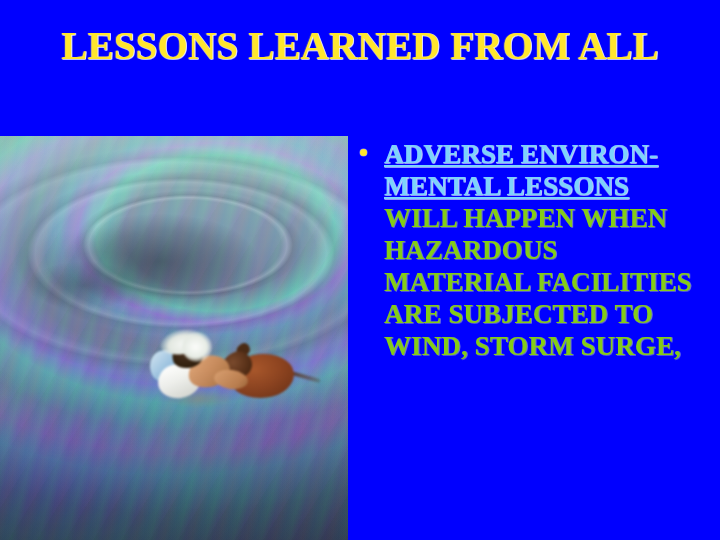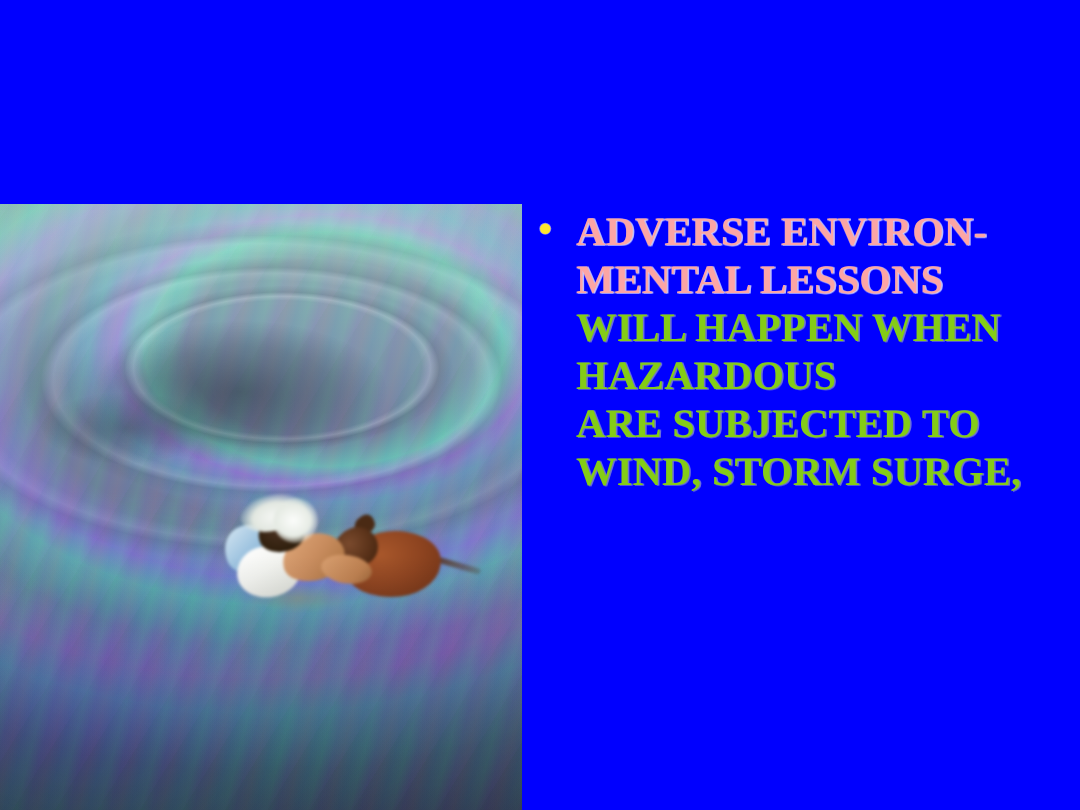--- a/index.html
+++ b/index.html
@@ -264,39 +264,41 @@
     font-size: 27px;
     font-weight: bold;
     line-height: 32px;
     letter-spacing: 0.1px;
   }
   .bl {
     display: block;
     white-space: nowrap;
   }
   .bl.hi {
-    color: #fca5a5;
+    color: #7dd3fc;
     text-shadow:
        1px 0px 0px rgba(255,255,255,0.55),
        1px 1px 0px rgba(255,255,255,0.40),
        0px 1px 0px rgba(255,255,255,0.30);
+    text-decoration: underline;
   }
   .bl.plain {
     color: #84cc16;
     text-shadow:
        1px 1px 0px rgba(140,150,190,0.55),
        1px 0px 0px rgba(200,205,230,0.35);
   }
 </style>
 </head>
 <body>
 
 <div class="slide">
 
   <div class="title-block">
+    <span class="title-line">LESSONS LEARNED FROM ALL</span>
   </div>
 
   <div class="photo">
     <div class="photo-layer layer-base"></div>
     <div class="photo-layer layer-sheen"></div>
     <div class="photo-layer layer-streak"></div>
     <div class="photo-layer layer-ripple"></div>
     <div class="photo-layer layer-dark"></div>
 
     <div class="subject subject-blur">
@@ -318,19 +320,20 @@
   </div>
 
   <div class="body-block">
     <div class="bullet-row">
       <div class="bullet-dot"><span></span></div>
       <div class="bullet-text">
         <span class="bl hi">ADVERSE  ENVIRON-</span>
         <span class="bl hi">MENTAL LESSONS</span>
         <span class="bl plain">WILL HAPPEN  WHEN</span>
         <span class="bl plain">HAZARDOUS</span>
+        <span class="bl plain">MATERIAL FACILITIES</span>
         <span class="bl plain">ARE SUBJECTED TO</span>
         <span class="bl plain">WIND, STORM SURGE,</span>
       </div>
     </div>
   </div>
 
 </div>
 
 </body></html>

